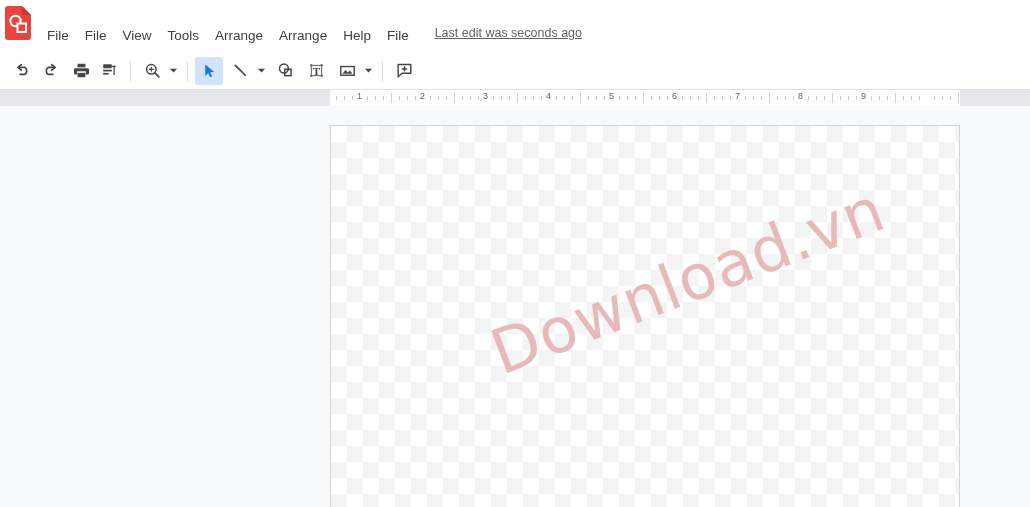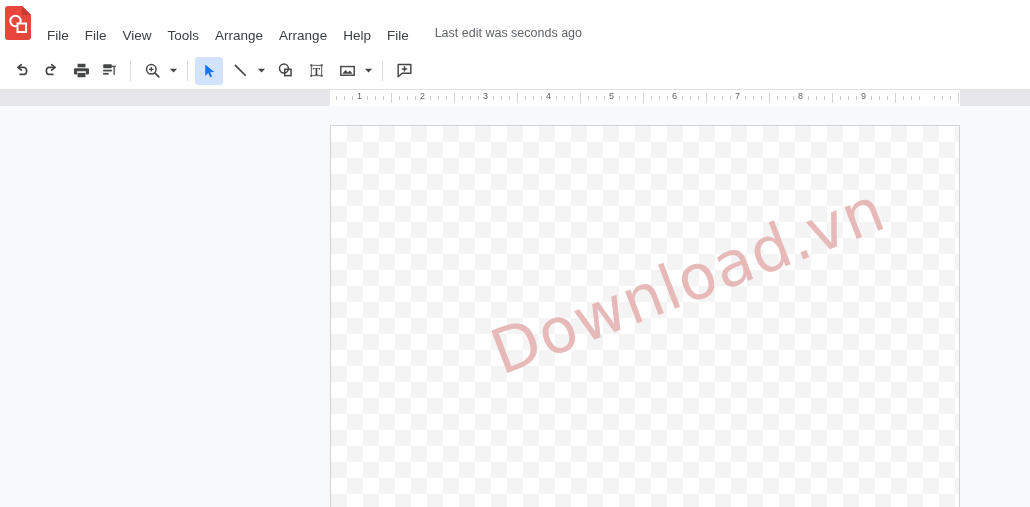--- a/index.html
+++ b/index.html
@@ -81,20 +81,21 @@
     font-size: 13.5px;
     color: #3c4043;
     padding: 2px 8px;
     cursor: pointer;
     white-space: nowrap;
   }
 
   .last-edit {
     font-size: 12.5px;
     color: #5f6368;
+    text-decoration: underline;
     margin-left: 18px;
     cursor: pointer;
     white-space: nowrap;
   }
 
   
   .toolbar {
     position: absolute;
     left: 0; top: 52px;
     width: 1030px;

